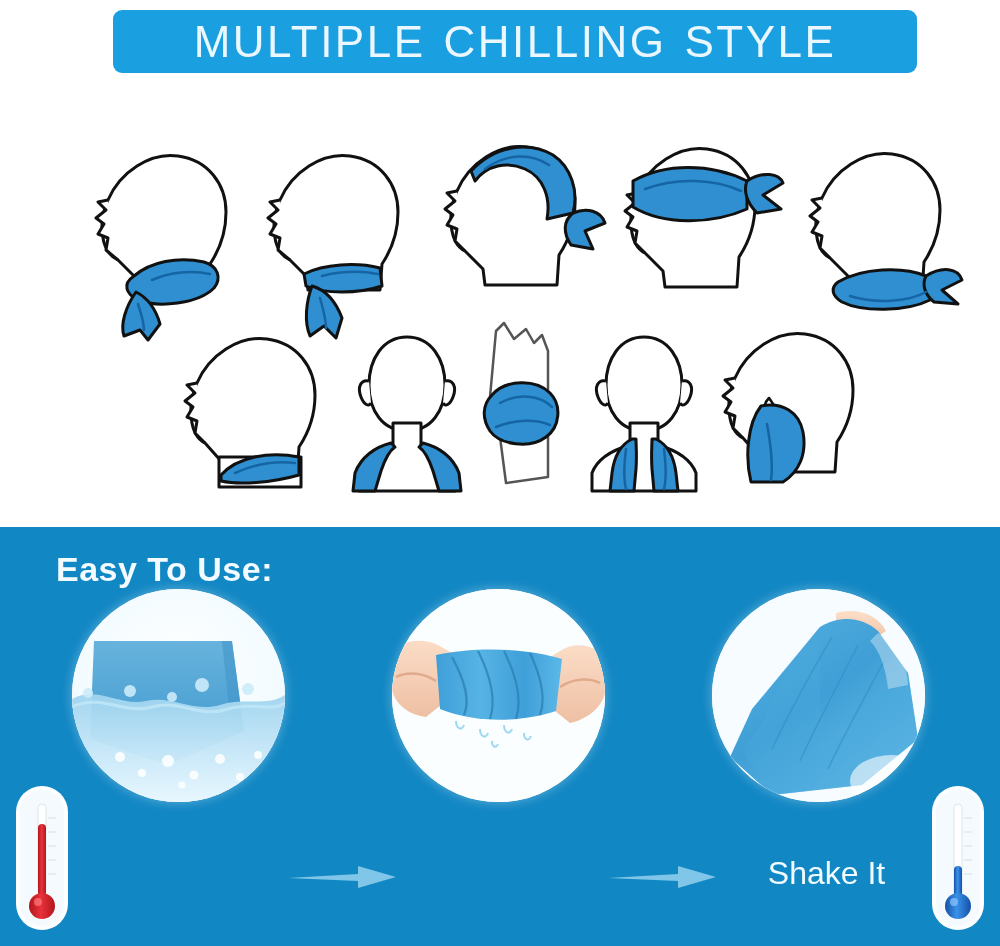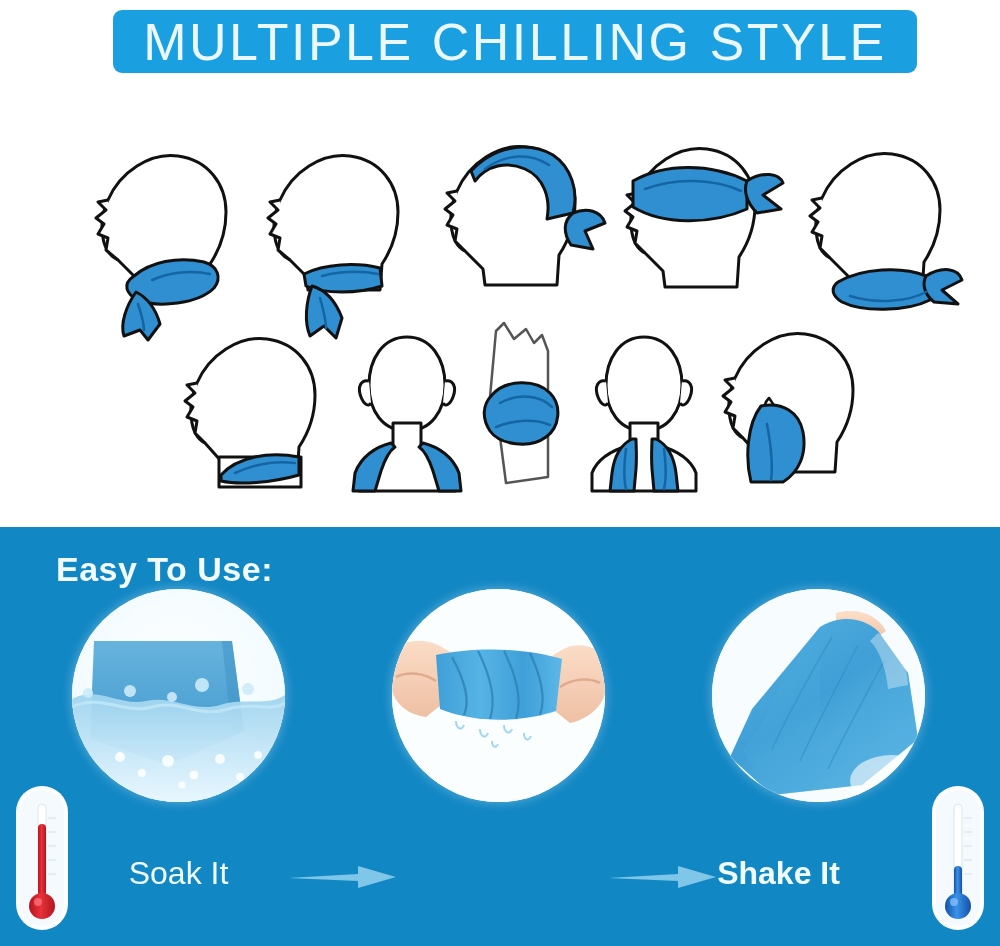--- a/index.html
+++ b/index.html
@@ -15,21 +15,21 @@
   .title-banner {
     position: absolute;
     left: 113px; top: 10px;
     width: 804px; height: 63px;
     background: #1a9fe0;
     border-radius: 9px;
     display: flex; align-items: center; justify-content: center;
   }
   .title-text {
     color: #eaf7ff;
-    font-size: 52px;
+    font-size: 44px;
     font-weight: 400;
     letter-spacing: 2.5px;
     white-space: nowrap;
     font-family: "Liberation Sans", sans-serif;
     text-align: right;
   }
   .title-text .gap { display: inline-block; width: 18px; }
 
   
   .gallery {
@@ -77,21 +77,21 @@
     position: absolute;
     top: 328px;
     color: #f0fbff;
     font-size: 32px;
     font-weight: 400;
     white-space: nowrap;
     text-align: center;
   }
   #cap-1 { left: 72px;  width: 213px; }
   #cap-2 { left: 392px; width: 213px; }
-  #cap-3 { left: 672px; width: 213px; font-weight: bold; }
+  #cap-3 { left: 720px; width: 213px; }
 
   
   .step-arrow { position: absolute; top: 337px; width: 110px; height: 26px; }
   #arrow-1 { left: 288px; }
   #arrow-2 { left: 608px; }
 
   
   .thermo { position: absolute; bottom: 10px; }
   #thermo-left  { left: 14px;  }
   #thermo-right { right: 14px; }
@@ -329,21 +329,20 @@
         <g stroke="#2f8cc4" stroke-width="1.6" fill="none" opacity="0.5">
           <path d="M120 48 C100 82 78 122 60 160"></path>
           <path d="M146 56 C128 92 106 132 88 172"></path>
           <path d="M172 72 C154 106 134 142 116 180"></path>
         </g>
         <path d="M166 44 C184 56 196 76 196 96 L176 100 C174 80 168 62 158 52 Z" fill="#ffffff" opacity="0.35"></path>
         <ellipse cx="180" cy="192" rx="42" ry="26" fill="#ffffff" opacity="0.6"></ellipse>
       </svg>
     </div>
 
-    <div class="step-caption" id="cap-1">Soak It</div>
     <div class="step-caption" id="cap-3">Shake It</div>
 
     <div class="step-arrow" id="arrow-1">
       <svg width="110" height="26" viewBox="0 0 110 26">
         <path d="M0 14 L70 10 L70 2 L108 13 L70 24 L70 17 Z" fill="#7fc6e8"></path>
       </svg>
     </div>
     <div class="step-arrow" id="arrow-2">
       <svg width="110" height="26" viewBox="0 0 110 26">
         <path d="M0 14 L70 10 L70 2 L108 13 L70 24 L70 17 Z" fill="#7fc6e8"></path>

